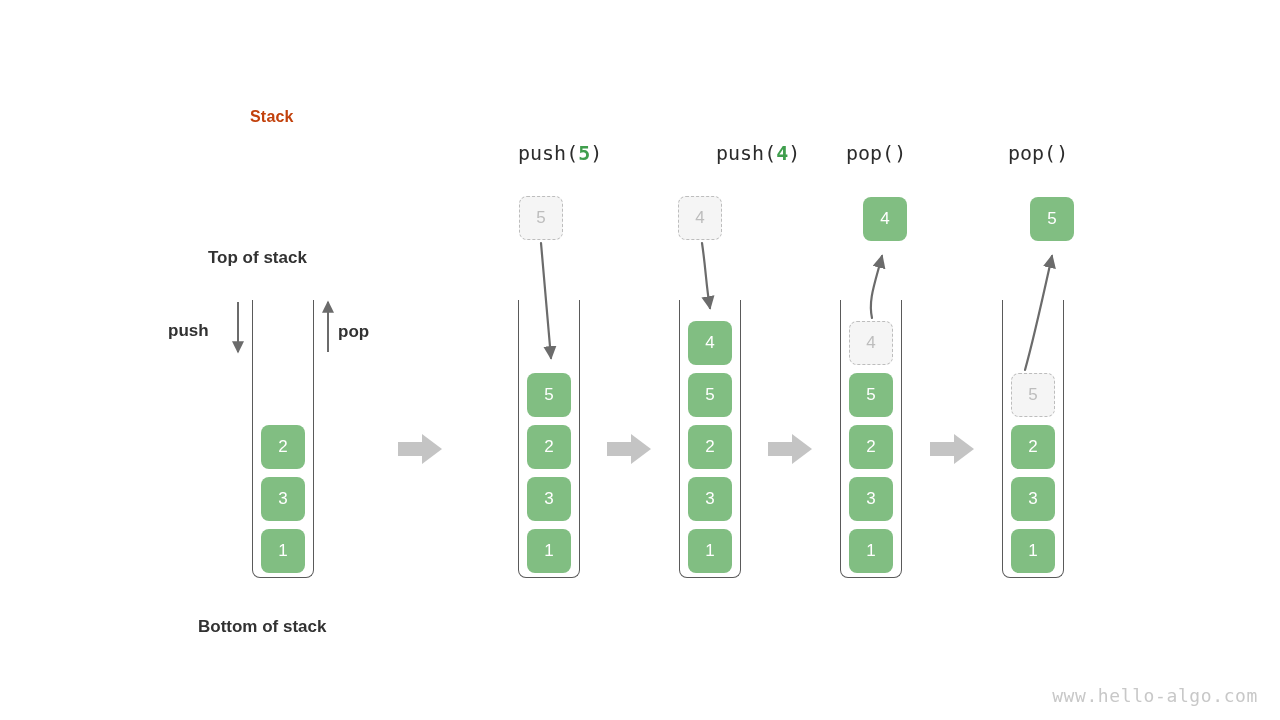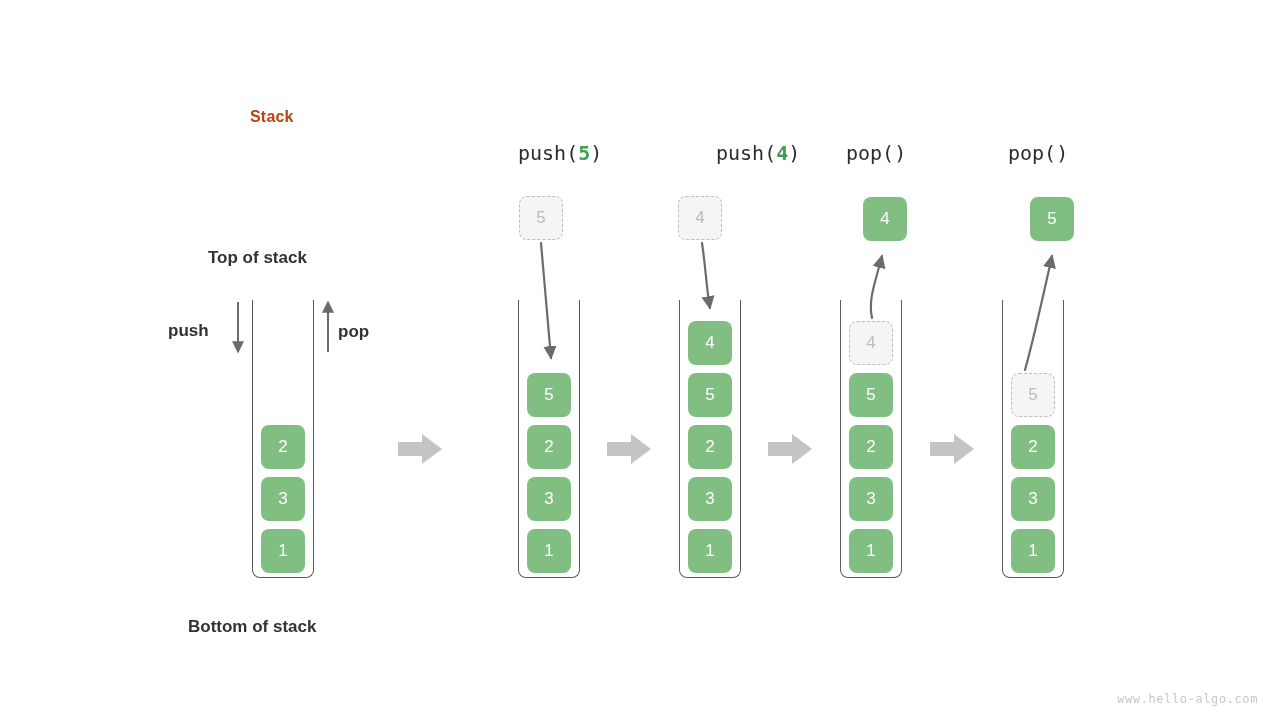--- a/index.html
+++ b/index.html
@@ -35,21 +35,21 @@
 
   
   .label-bold {
     position: absolute;
     font-size: 17px;
     font-weight: bold;
     color: #323232;
     white-space: nowrap;
   }
   .label-top   { left: 208px; top: 248px; }
-  .label-bottom{ left: 188px; top: 617px; }
+  .label-bottom{ left: 198px; top: 617px; }
   .label-push  { left: 168px; top: 321px; }
   .label-pop   { left: 338px; top: 322px; }
 
   
   .col-head {
     position: absolute;
     top: 141px;
     font-family: "DejaVu Sans Mono", "Liberation Mono", monospace;
     font-size: 20px;
     color: #2c2c2c;
@@ -110,21 +110,21 @@
     height: 720px;
     pointer-events: none;
   }
 
   
   .watermark {
     position: absolute;
     right: 22px;
     bottom: 14px;
     font-family: "DejaVu Sans Mono", "Liberation Mono", monospace;
-    font-size: 12px;
+    font-size: 18px;
     color: #c8c8c8;
     letter-spacing: 0.6px;
     white-space: nowrap;
   }
 </style>
 </head>
 <body>
 
 <div class="canvas">
 

